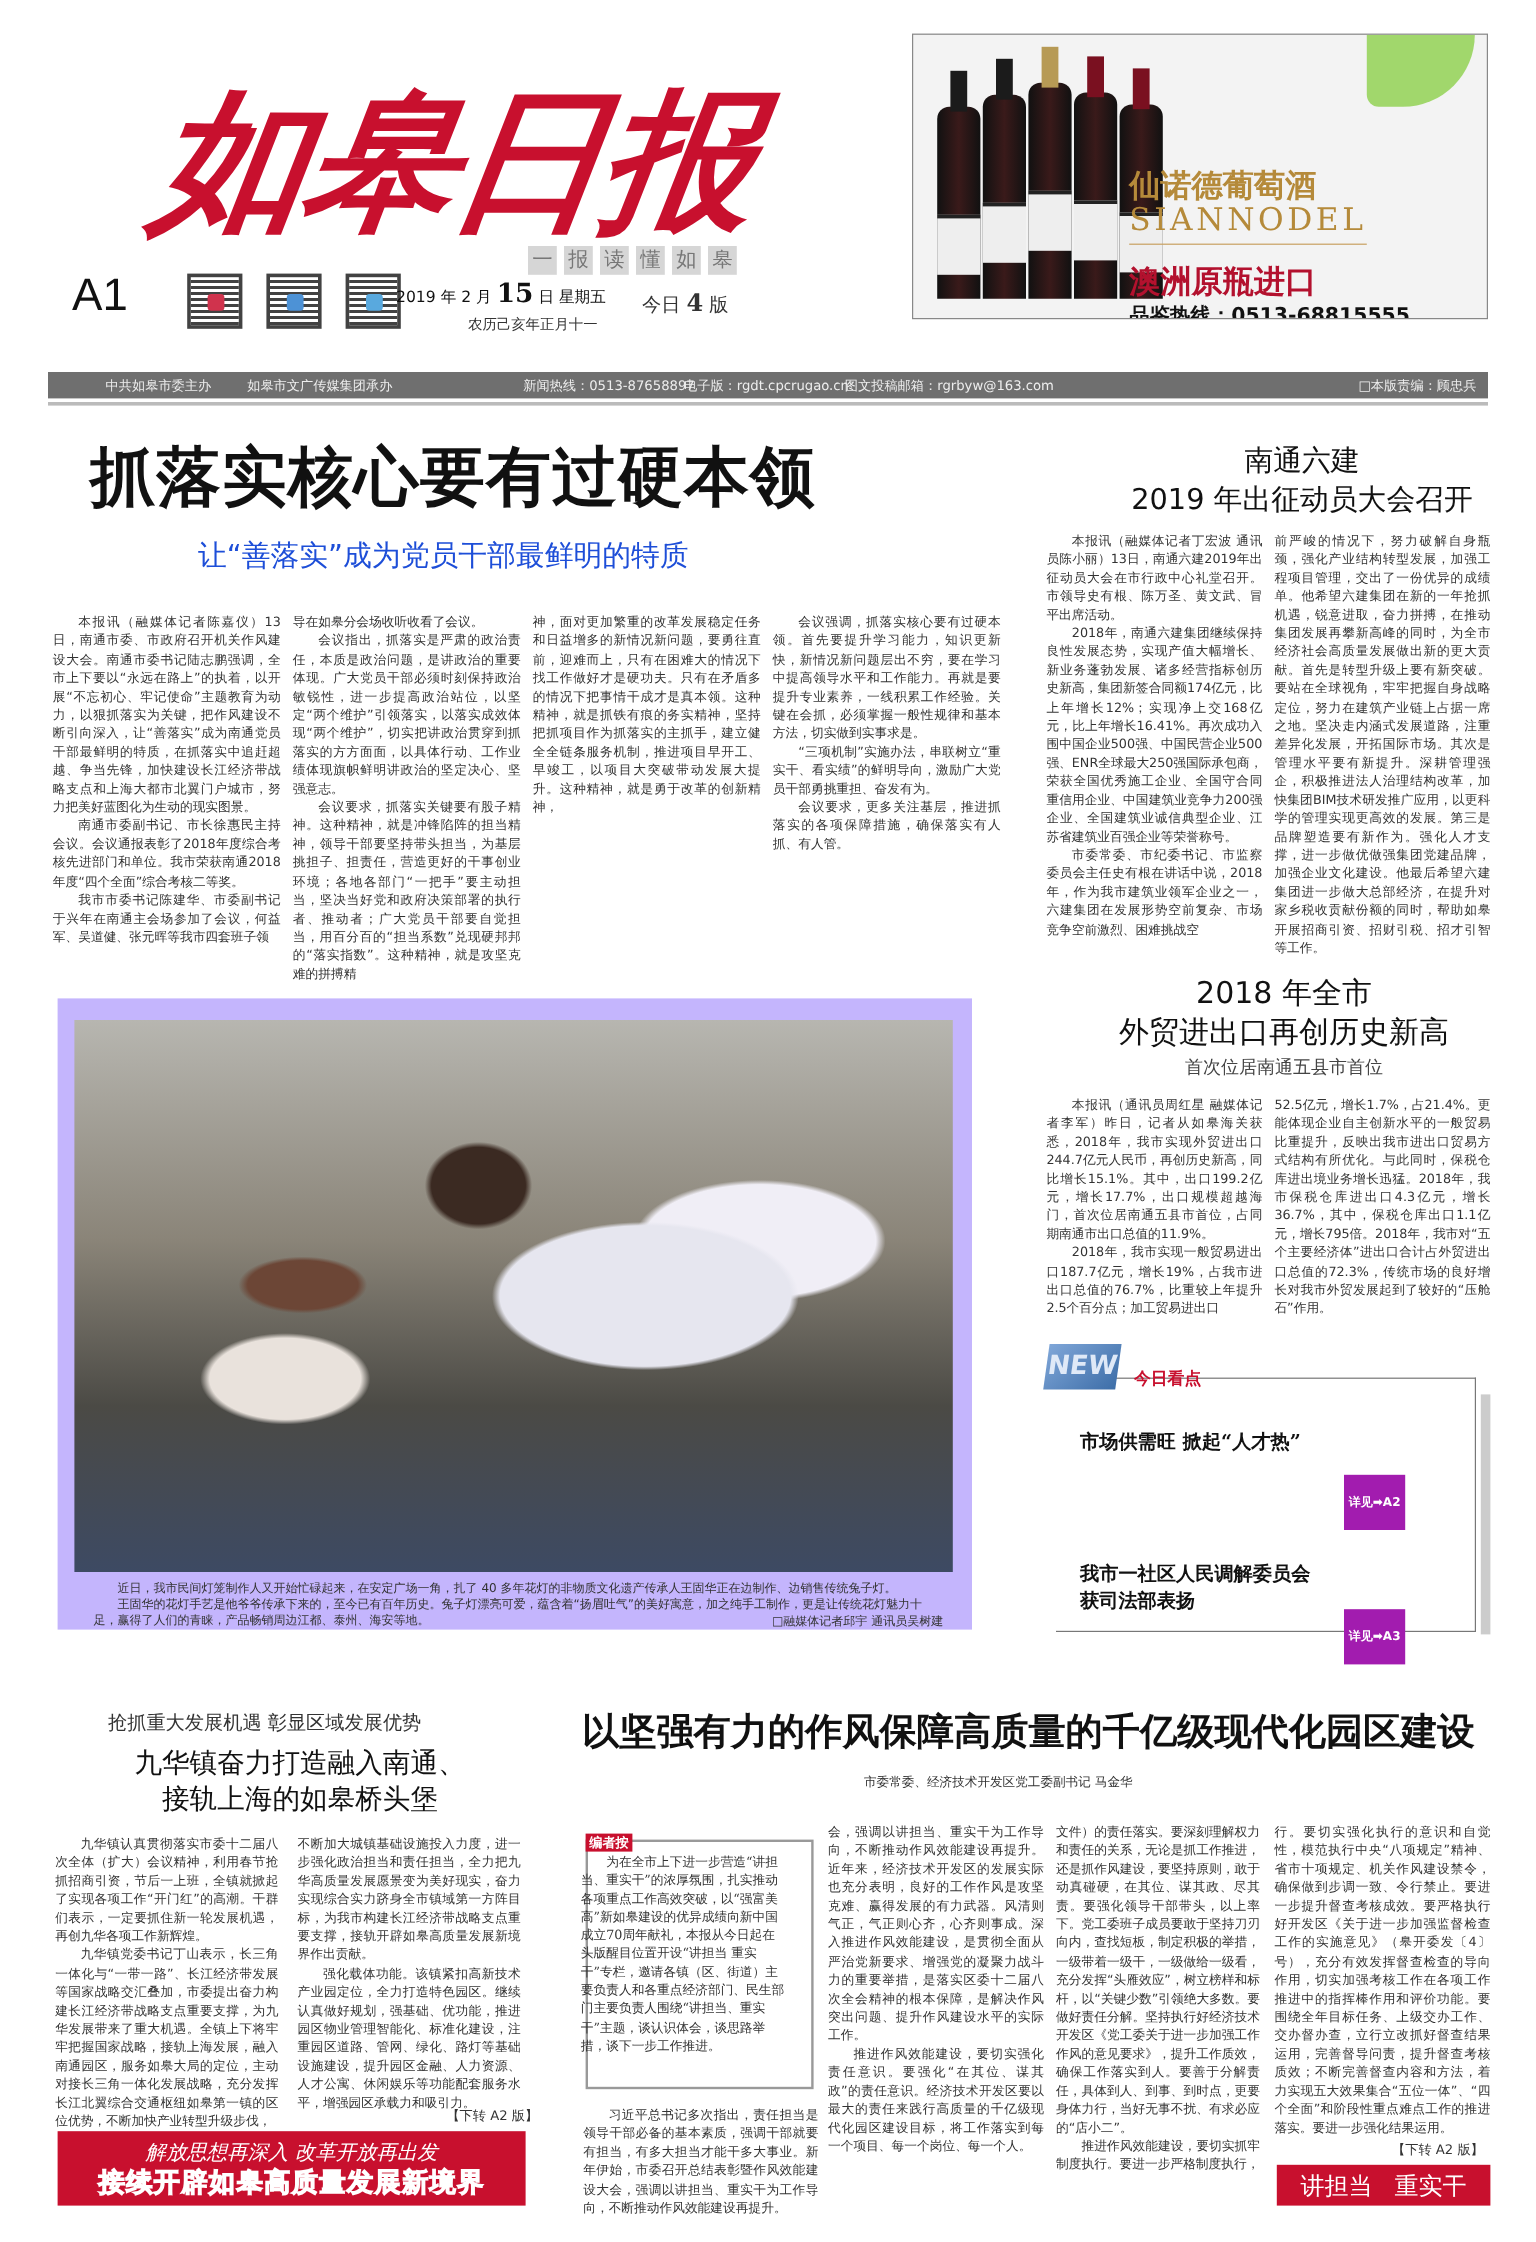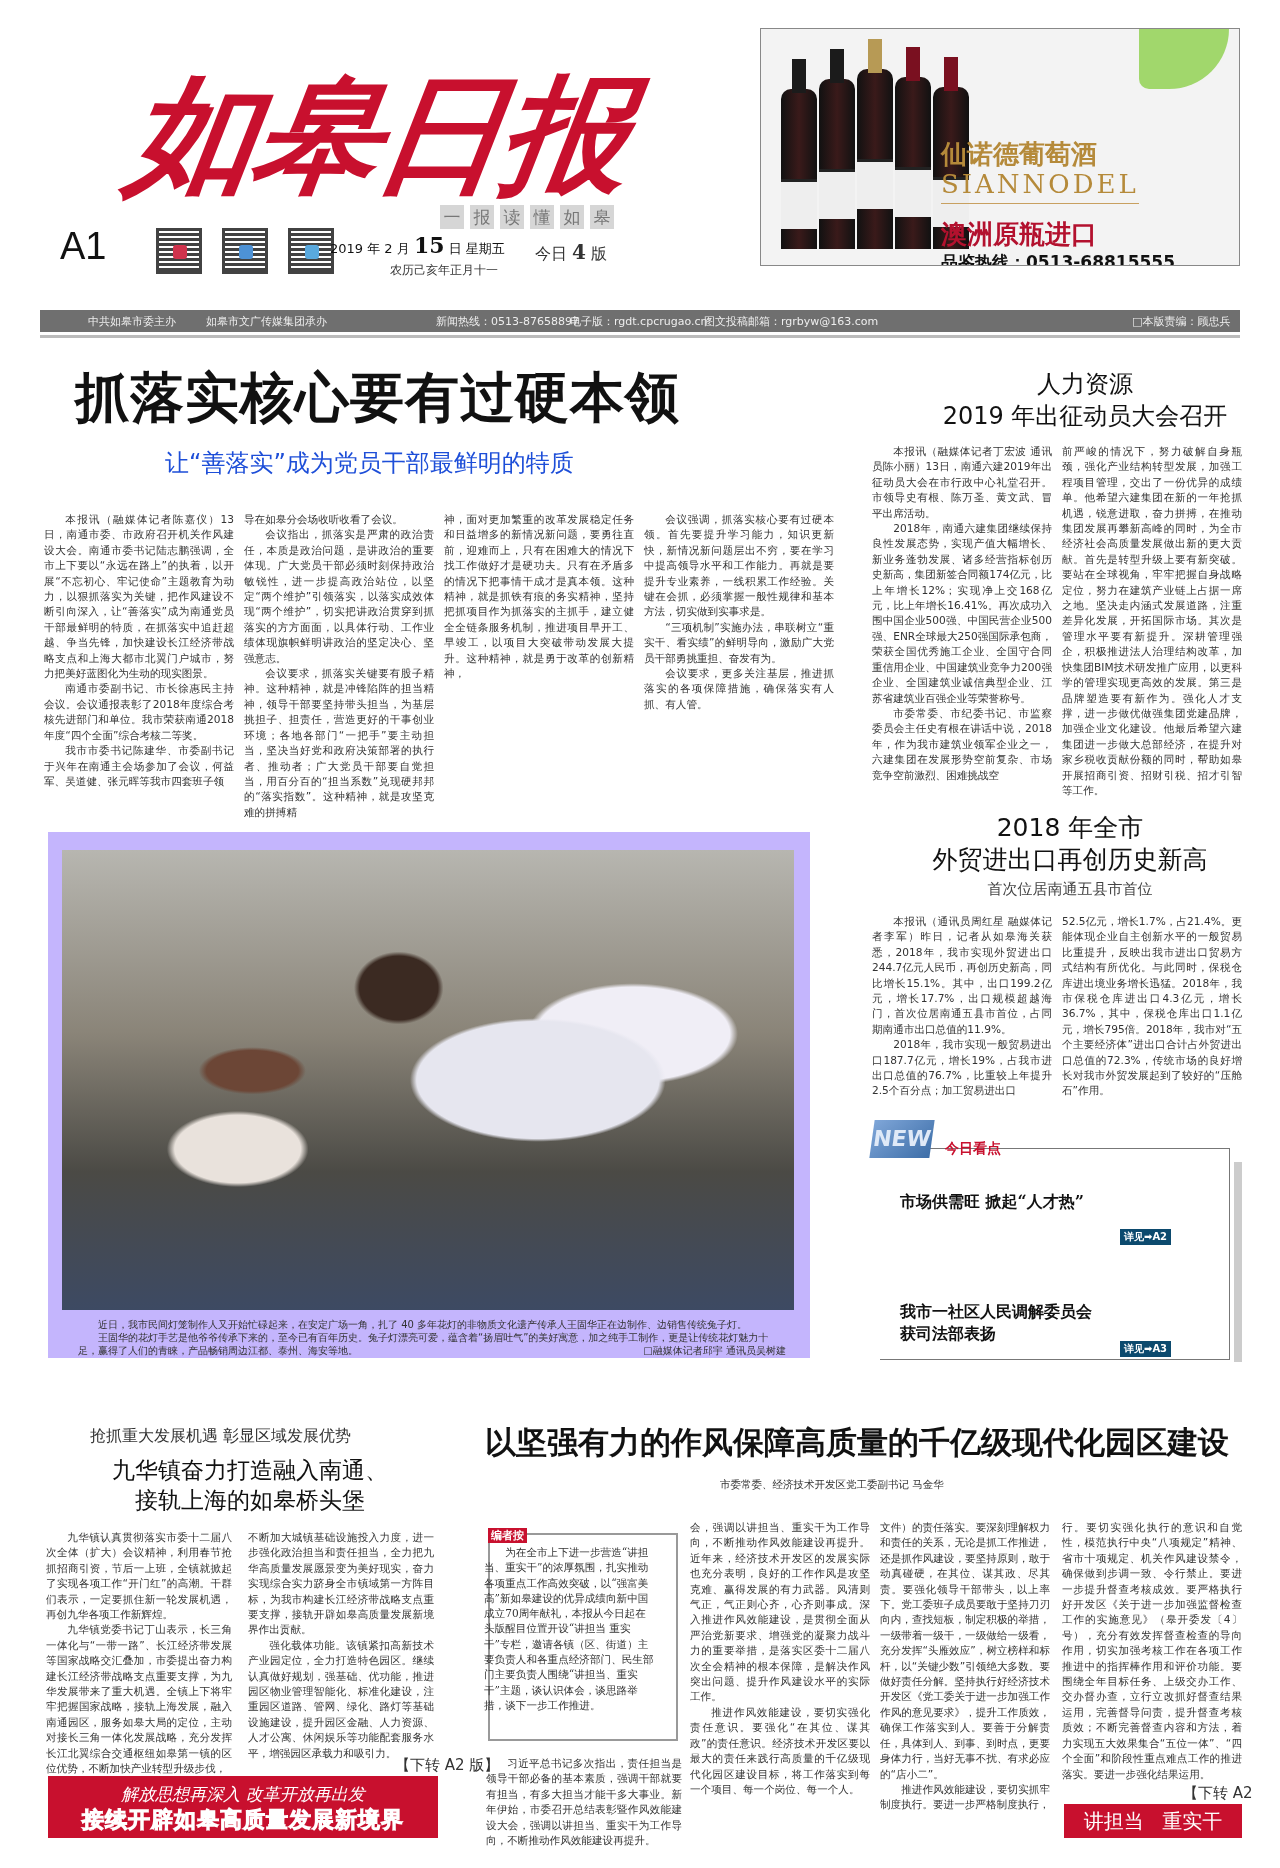--- a/index.html
+++ b/index.html
@@ -45,33 +45,33 @@
  radial-gradient(ellipse at 65% 50%,#e6e6ef 0 18%,transparent 19%),
  radial-gradient(ellipse at 78% 40%,#f0eef6 0 12%,transparent 13%),
  linear-gradient(180deg,#b7b6b0 0%,#8a8478 40%,#4b4a45 70%,#3d4a63 100%);}
 .caption{position:absolute;left:30px;top:486px;width:710px;font-size:10px;line-height:13px;color:#333;}
 .credit{position:absolute;right:24px;top:512px;font-size:10px;color:#333;}
 .news-box{left:880px;top:1148px;width:350px;height:212px;border:1px solid #777;border-left:none;}
 .news-box-shadow{left:1234px;top:1162px;width:8px;height:200px;background:#ccc;}
 .news-badge{left:872px;top:1120px;width:60px;height:38px;background:linear-gradient(135deg,#7fa6d8,#3d6ea8);color:#dfe9f7;font-weight:bold;font-size:22px;text-align:center;line-height:38px;transform:skewX(-8deg);}
 .news-title{left:945px;top:1140px;font-size:14px;color:#c8102e;font-weight:bold;}
 .news-item{position:absolute;font-family:"DejaVu Serif",serif;font-weight:bold;font-size:16px;line-height:22px;color:#111;}
-.see{position:absolute;background:#0c4a6e;color:#fff;font-size:10px;font-weight:bold;padding:1px 4px;}
+.see{position:absolute;background:#a21caf;color:#fff;font-size:10px;font-weight:bold;padding:16px 4px;}
 .kicker{left:90px;top:1426px;font-size:16px;color:#333;}
 .h-jiuhua{left:70px;top:1455px;width:360px;text-align:center;font-size:23px;line-height:30px;}
 .h-big{left:485px;top:1422px;font-family:"DejaVu Serif",serif;font-size:31px;font-weight:bold;}
 .byline{left:720px;top:1478px;font-size:10.5px;color:#333;}
 .editor-box{left:488px;top:1533px;width:190px;height:208px;border:2px solid #999;}
 .editor-tag{left:488px;top:1528px;background:#c8102e;color:#fff;font-size:11px;padding:0 3px;font-weight:bold;}
 .editor-text{left:484px;top:1545px;width:170px;font-size:10.6px;line-height:15.3px;color:#333;}
 .banner{left:48px;top:1776px;width:390px;height:62px;background:#c8102e;color:#fff;text-align:center;}
 .banner .l1{font-family:"DejaVu Serif",serif;font-size:17px;font-style:italic;font-weight:normal;line-height:24px;margin-top:6px;}
 .banner .l2{font-size:22px;font-weight:bold;letter-spacing:1px;-webkit-text-stroke:1px #fff;color:#c8102e;line-height:28px;}
 .tag-red{left:1064px;top:1804px;width:178px;height:34px;background:#c8102e;color:#fff;font-size:20px;text-align:center;line-height:34px;word-spacing:12px;}
-.cont{position:absolute;font-size:15px;color:#333;margin-left:23px;}
+.cont{position:absolute;font-size:11px;color:#333;}
 </style>
 </head>
 <body>
 
 <div class="abs masthead-logo">如皋日报</div>
 <div class="abs slogan">
   <span>一</span>
   <span>报</span>
   <span>读</span>
   <span>懂</span>
@@ -156,21 +156,21 @@
 <div class="col" style="left:444px;top:512px;width:190px">
   <p style="text-indent:0">神，面对更加繁重的改革发展稳定任务和日益增多的新情况新问题，要勇往直前，迎难而上，只有在困难大的情况下找工作做好才是硬功夫。只有在矛盾多的情况下把事情干成才是真本领。这种精神，就是抓铁有痕的务实精神，坚持把抓项目作为抓落实的主抓手，建立健全全链条服务机制，推进项目早开工、早竣工，以项目大突破带动发展大提升。这种精神，就是勇于改革的创新精神，</p>
 </div>
 <div class="col" style="left:644px;top:512px;width:190px">
   <p>会议强调，抓落实核心要有过硬本领。首先要提升学习能力，知识更新快，新情况新问题层出不穷，要在学习中提高领导水平和工作能力。再就是要提升专业素养，一线积累工作经验。关键在会抓，必须掌握一般性规律和基本方法，切实做到实事求是。</p>
   <p>“三项机制”实施办法，串联树立“重实干、看实绩”的鲜明导向，激励广大党员干部勇挑重担、奋发有为。</p>
   <p>会议要求，更多关注基层，推进抓落实的各项保障措施，确保落实有人抓、有人管。</p>
 </div>
 
 <div class="abs r-head1">
-  <div>人力资源</div>
+  <div>南通六建</div>
   <div>2019 年出征动员大会召开</div>
 </div>
 <div class="col" style="left:872px;top:444px;width:180px">
   <p>本报讯（融媒体记者丁宏波 通讯员陈小丽）13日，南通六建2019年出征动员大会在市行政中心礼堂召开。市领导史有根、陈万圣、黄文武、冒平出席活动。</p>
   <p>2018年，南通六建集团继续保持良性发展态势，实现产值大幅增长、新业务蓬勃发展、诸多经营指标创历史新高，集团新签合同额174亿元，比上年增长12%；实现净上交168亿元，比上年增长16.41%。再次成功入围中国企业500强、中国民营企业500强、ENR全球最大250强国际承包商，荣获全国优秀施工企业、全国守合同重信用企业、中国建筑业竞争力200强企业、全国建筑业诚信典型企业、江苏省建筑业百强企业等荣誉称号。</p>
   <p>市委常委、市纪委书记、市监察委员会主任史有根在讲话中说，2018年，作为我市建筑业领军企业之一，六建集团在发展形势空前复杂、市场竞争空前激烈、困难挑战空</p>
 </div>
 <div class="col" style="left:1062px;top:444px;width:180px">
   <p style="text-indent:0">前严峻的情况下，努力破解自身瓶颈，强化产业结构转型发展，加强工程项目管理，交出了一份优异的成绩单。他希望六建集团在新的一年抢抓机遇，锐意进取，奋力拼搏，在推动集团发展再攀新高峰的同时，为全市经济社会高质量发展做出新的更大贡献。首先是转型升级上要有新突破。要站在全球视角，牢牢把握自身战略定位，努力在建筑产业链上占据一席之地。坚决走内涵式发展道路，注重差异化发展，开拓国际市场。其次是管理水平要有新提升。深耕管理强企，积极推进法人治理结构改革，加快集团BIM技术研发推广应用，以更科学的管理实现更高效的发展。第三是品牌塑造要有新作为。强化人才支撑，进一步做优做强集团党建品牌，加强企业文化建设。他最后希望六建集团进一步做大总部经济，在提升对家乡税收贡献份额的同时，帮助如皋开展招商引资、招财引税、招才引智等工作。</p>
 </div>

